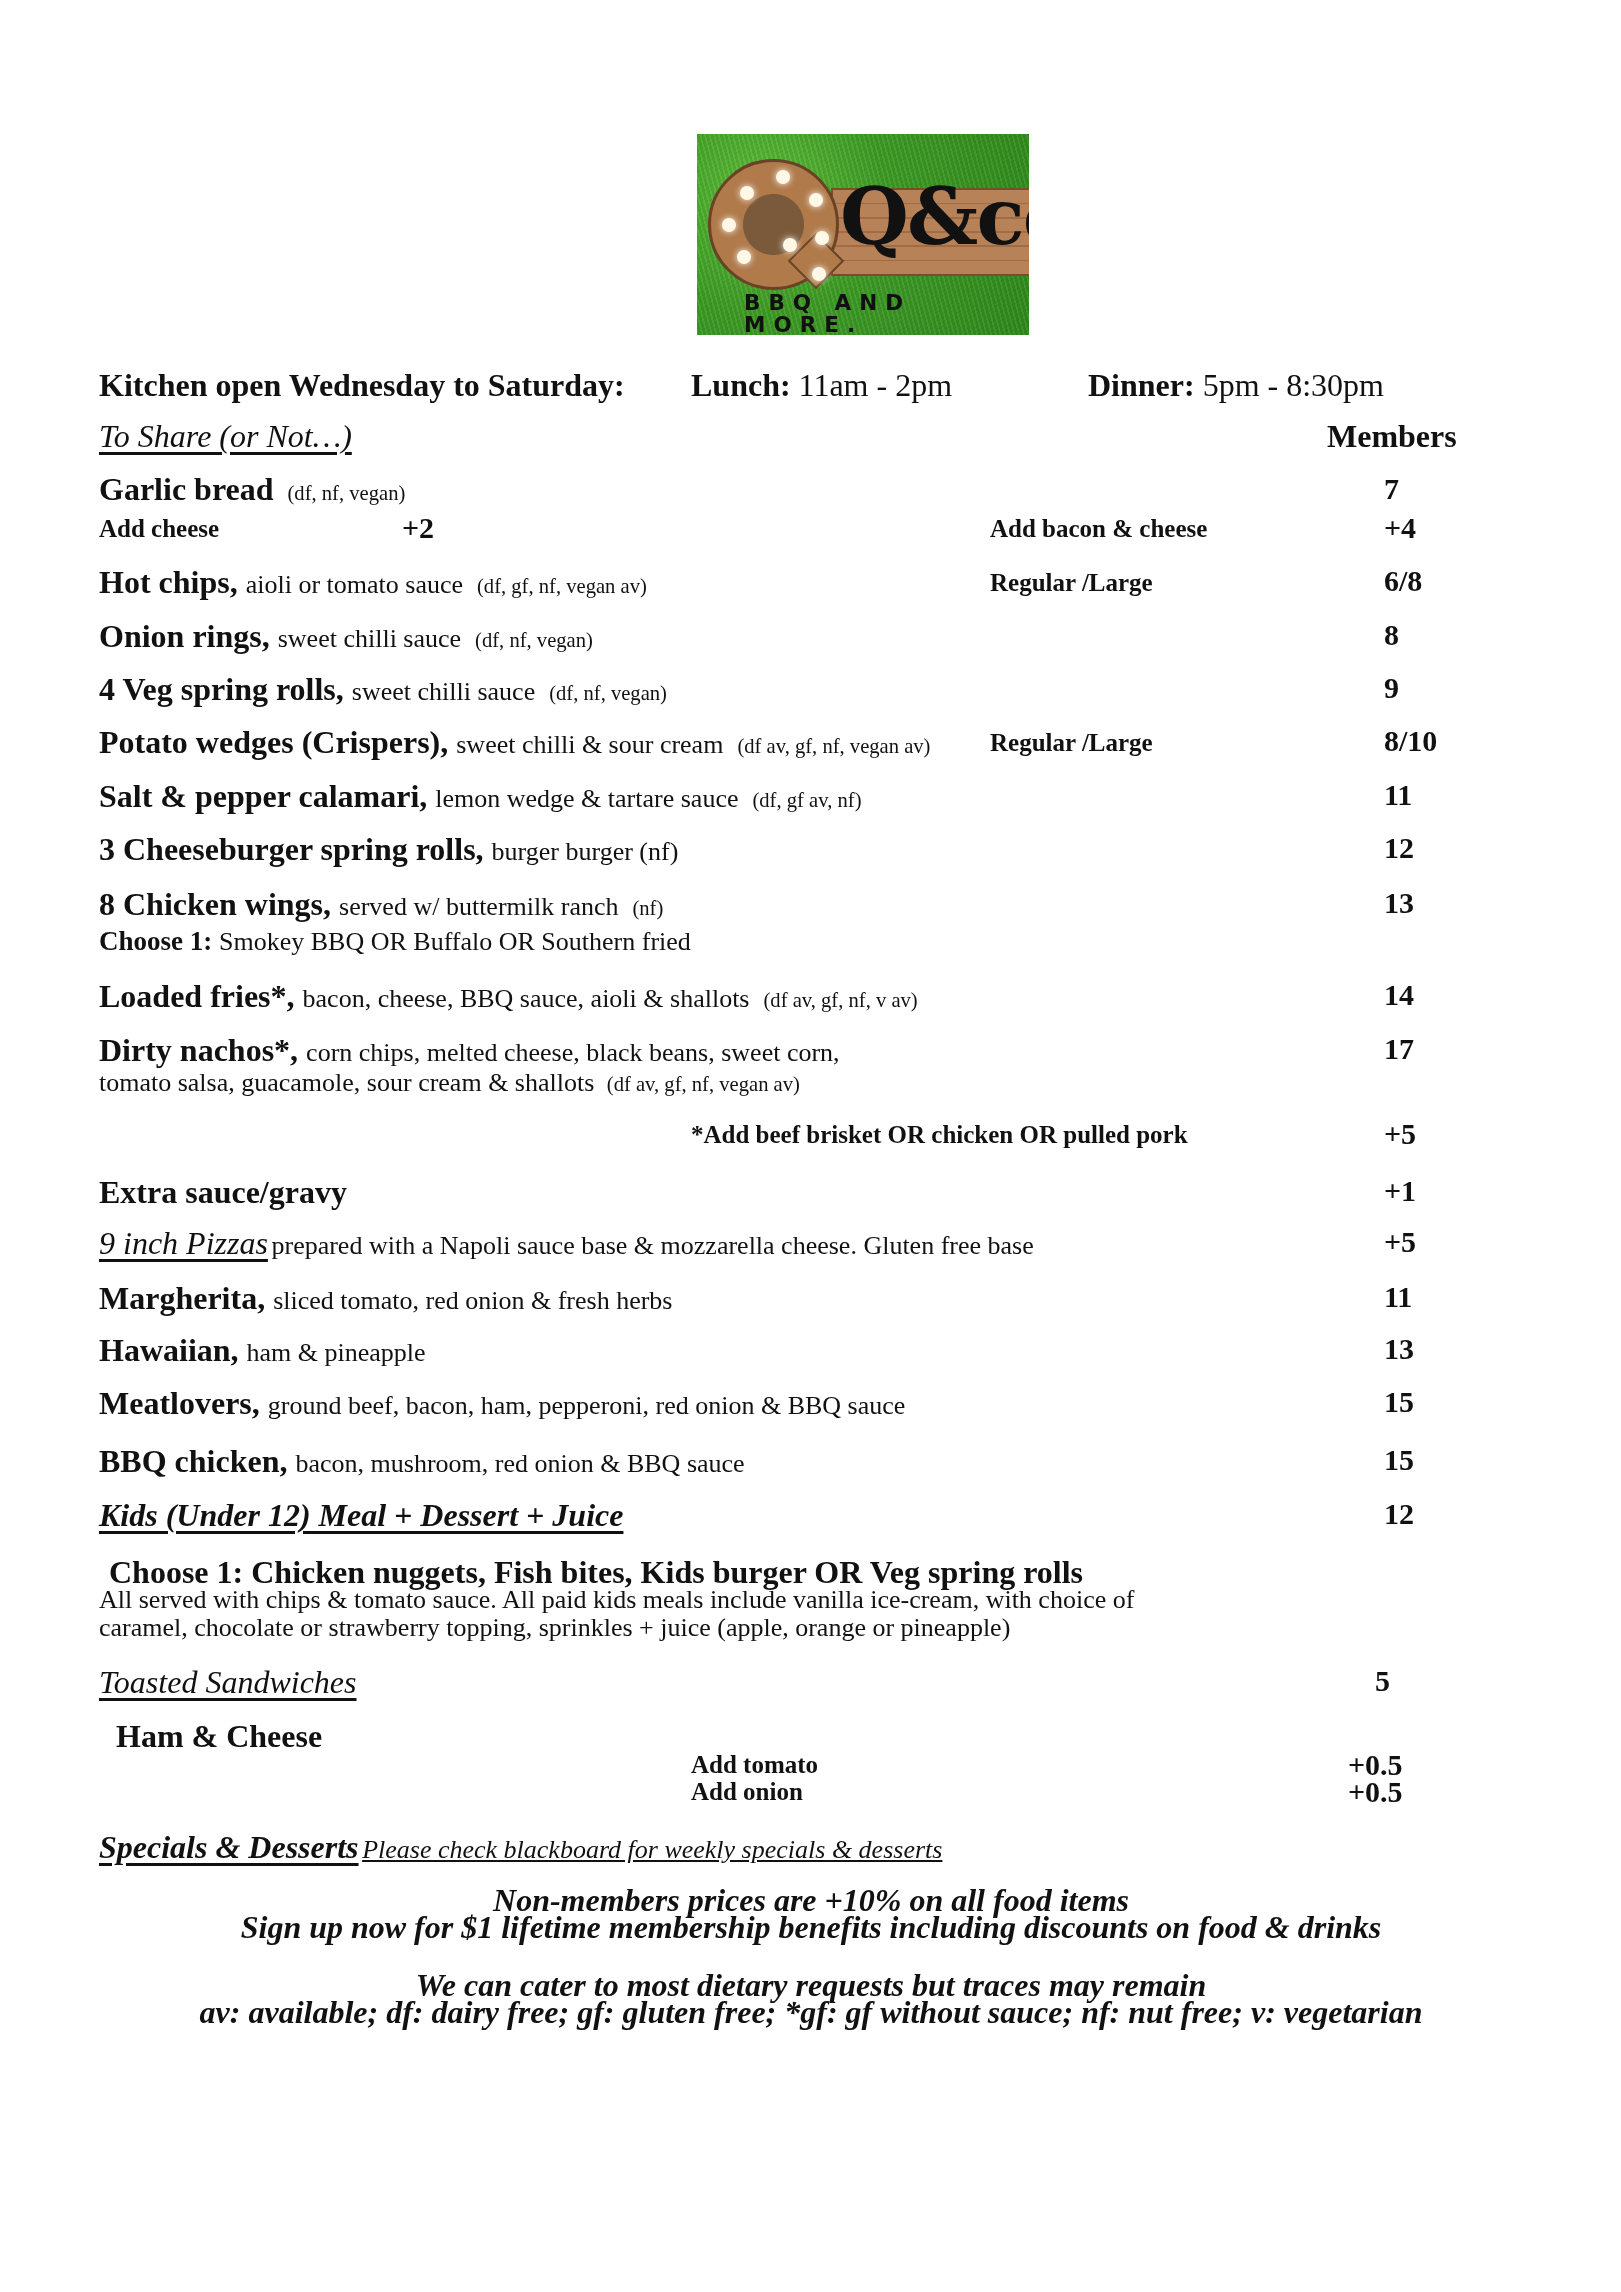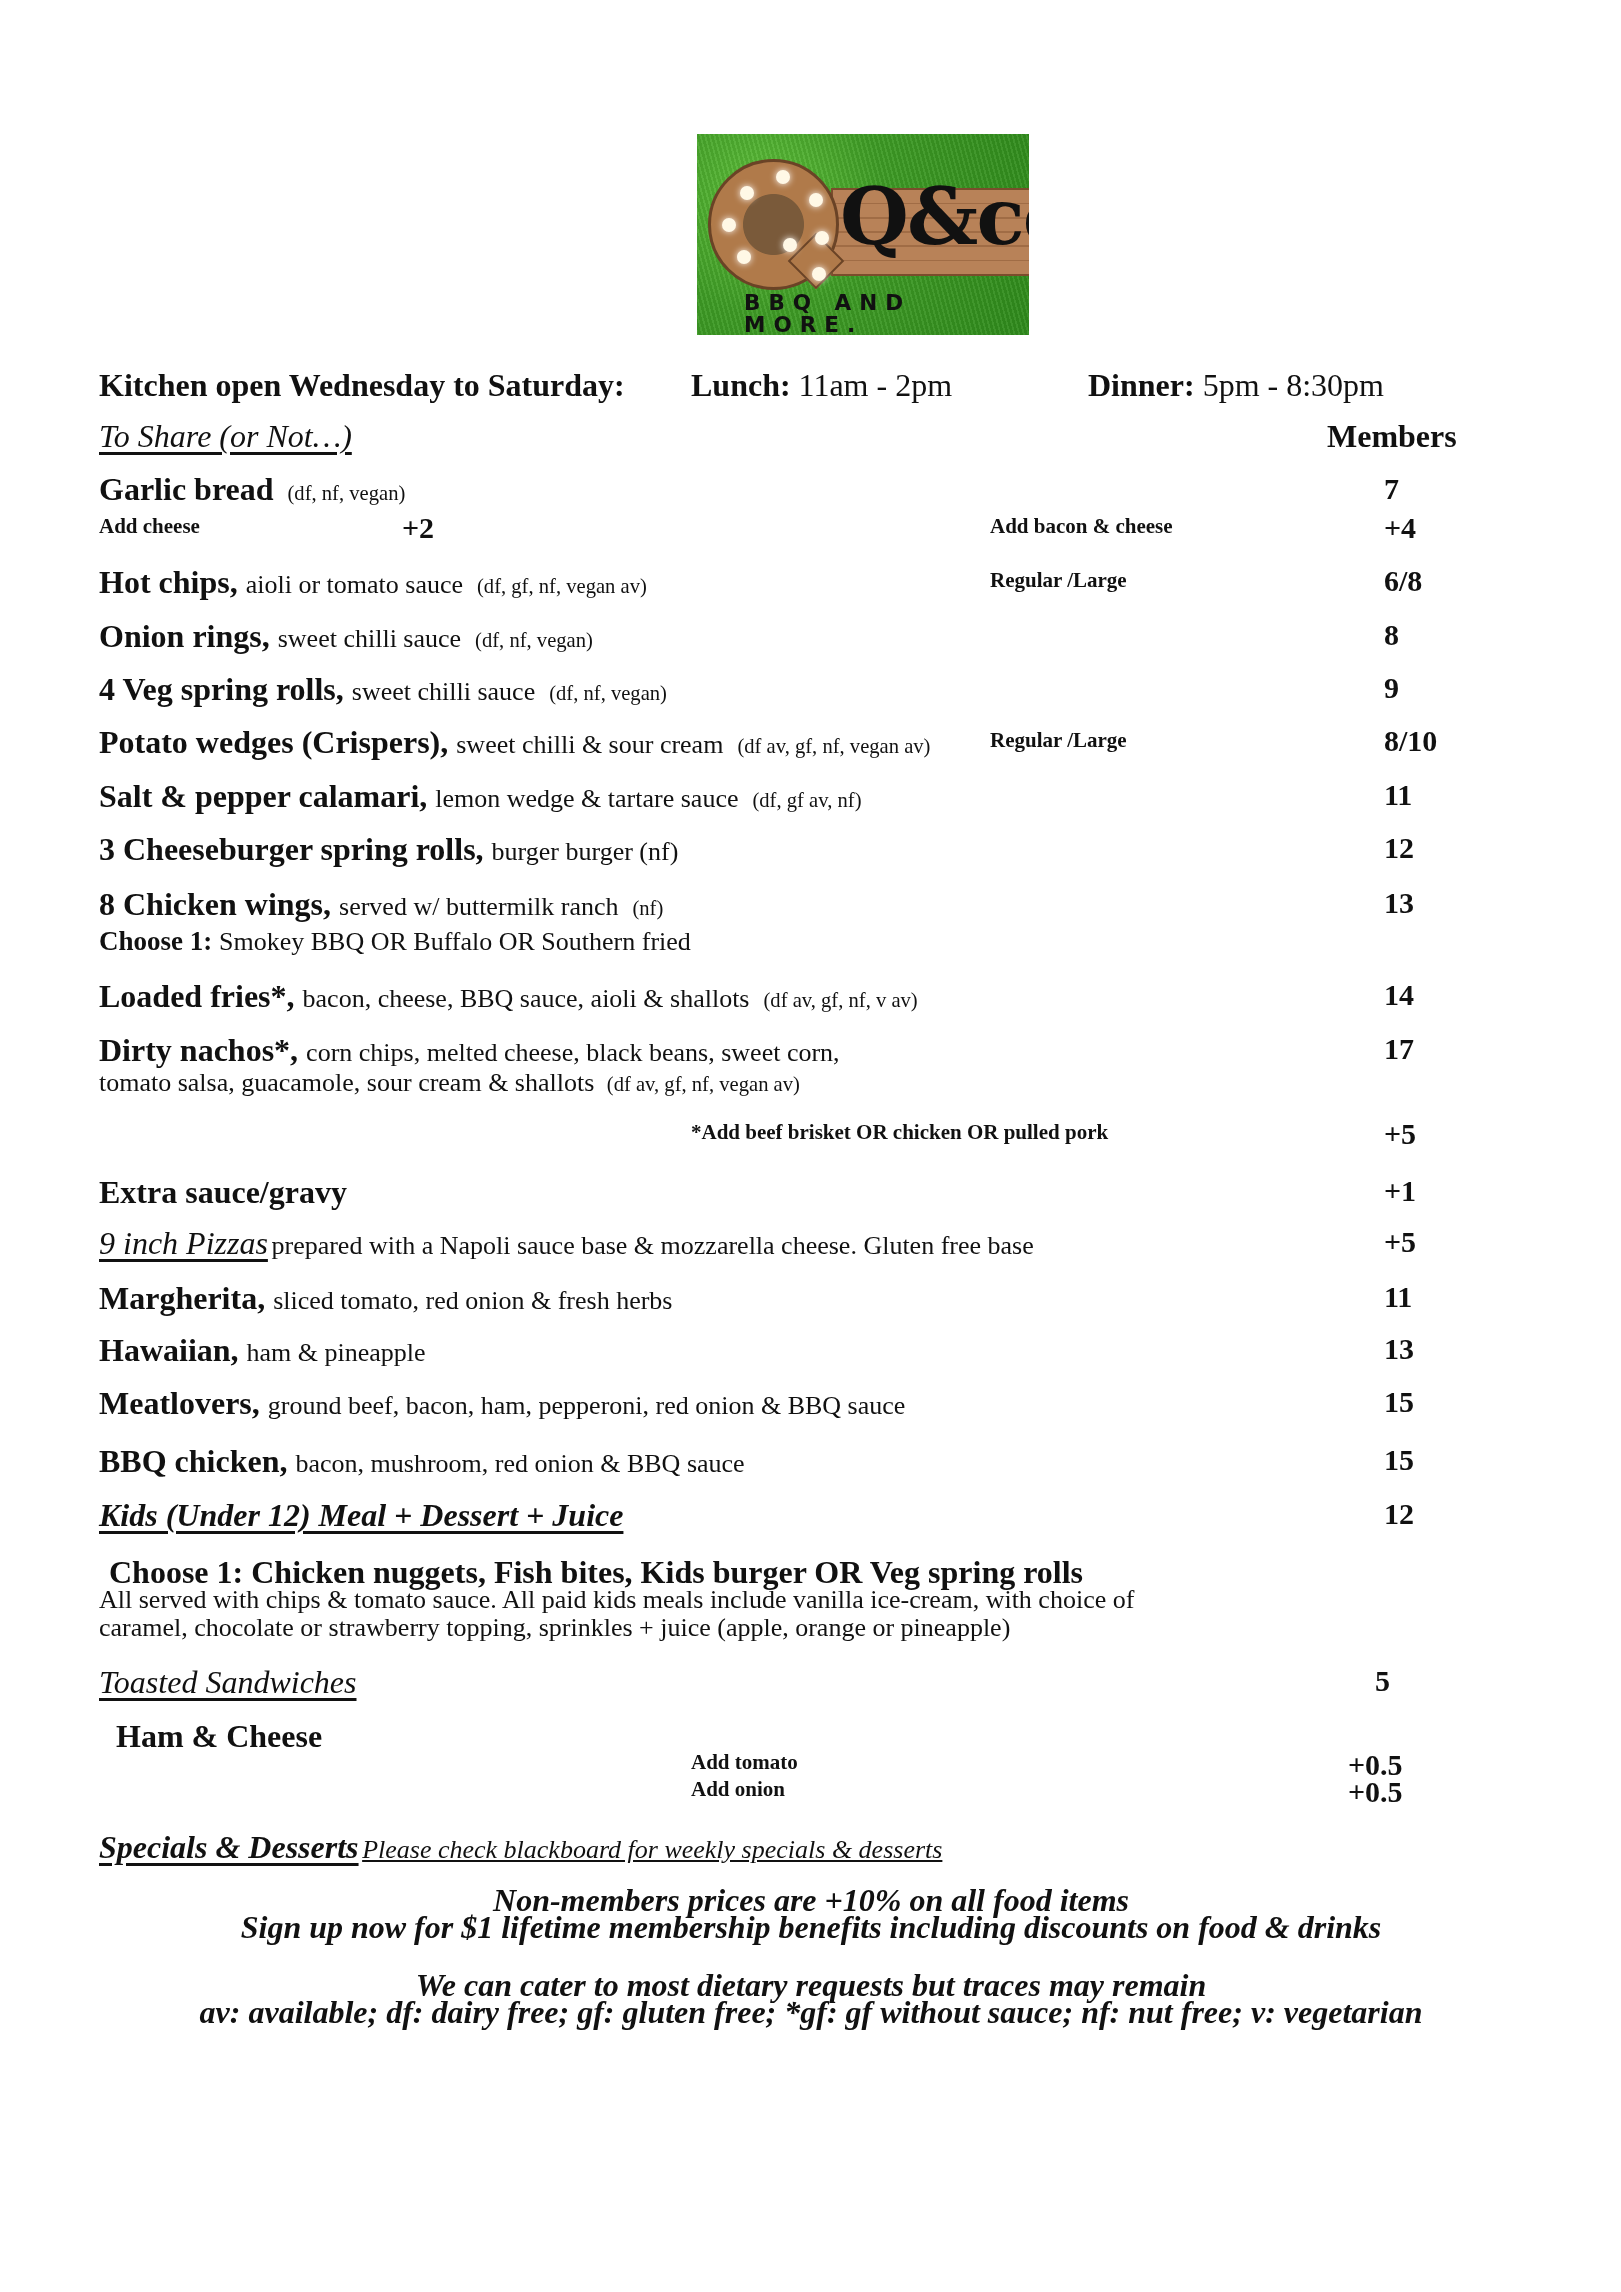--- a/index.html
+++ b/index.html
@@ -7,21 +7,21 @@
          font-family: "Liberation Serif", serif; color: #111; }
   .abs { position: absolute; white-space: nowrap; line-height: 1; }
   .b { font-weight: bold; }
   .i { font-style: italic; text-decoration: underline; }
   .u { text-decoration: underline; text-decoration-thickness: 2.7px; text-underline-offset: 4.5px; }
   .big { font-size: 32px; }
   .med { font-size: 27px; }
   .desc { font-size: 26px; font-weight: normal; }
   .tag { font-size: 20.6px; font-weight: normal; margin-left: 6px; }
   .price { font-size: 30px; font-weight: bold; }
-  .small { font-size: 21px; }
+  .small { font-size: 25px; }
   .foot { font-size: 32px; font-style: italic; font-weight: bold; text-align: center; width: 1622px; left: 0; }
 
   
   .logo { position: absolute; left: 665px; top: 134px; width: 332px; height: 201px;
           background: radial-gradient(circle at 20% 30%, #5fbf3a 0, #3e9b25 40%, #2f8a1c 100%);
           overflow: hidden; margin-left: 32px; }
   .logo .grass { position: absolute; inset: 0;
           background: repeating-linear-gradient(75deg, rgba(255,255,255,0.06) 0 1.8px, rgba(0,0,0,0.06) 1.8px 4.5px); }
   .logo .qring { position: absolute; left: 10.7px; top: 25px; width: 125px; height: 125px; border-radius: 50%;
           background: radial-gradient(circle, #7a5a3a 0 34%, #b07a4a 35% 100%); border: 3.6px solid #6a4326; }

